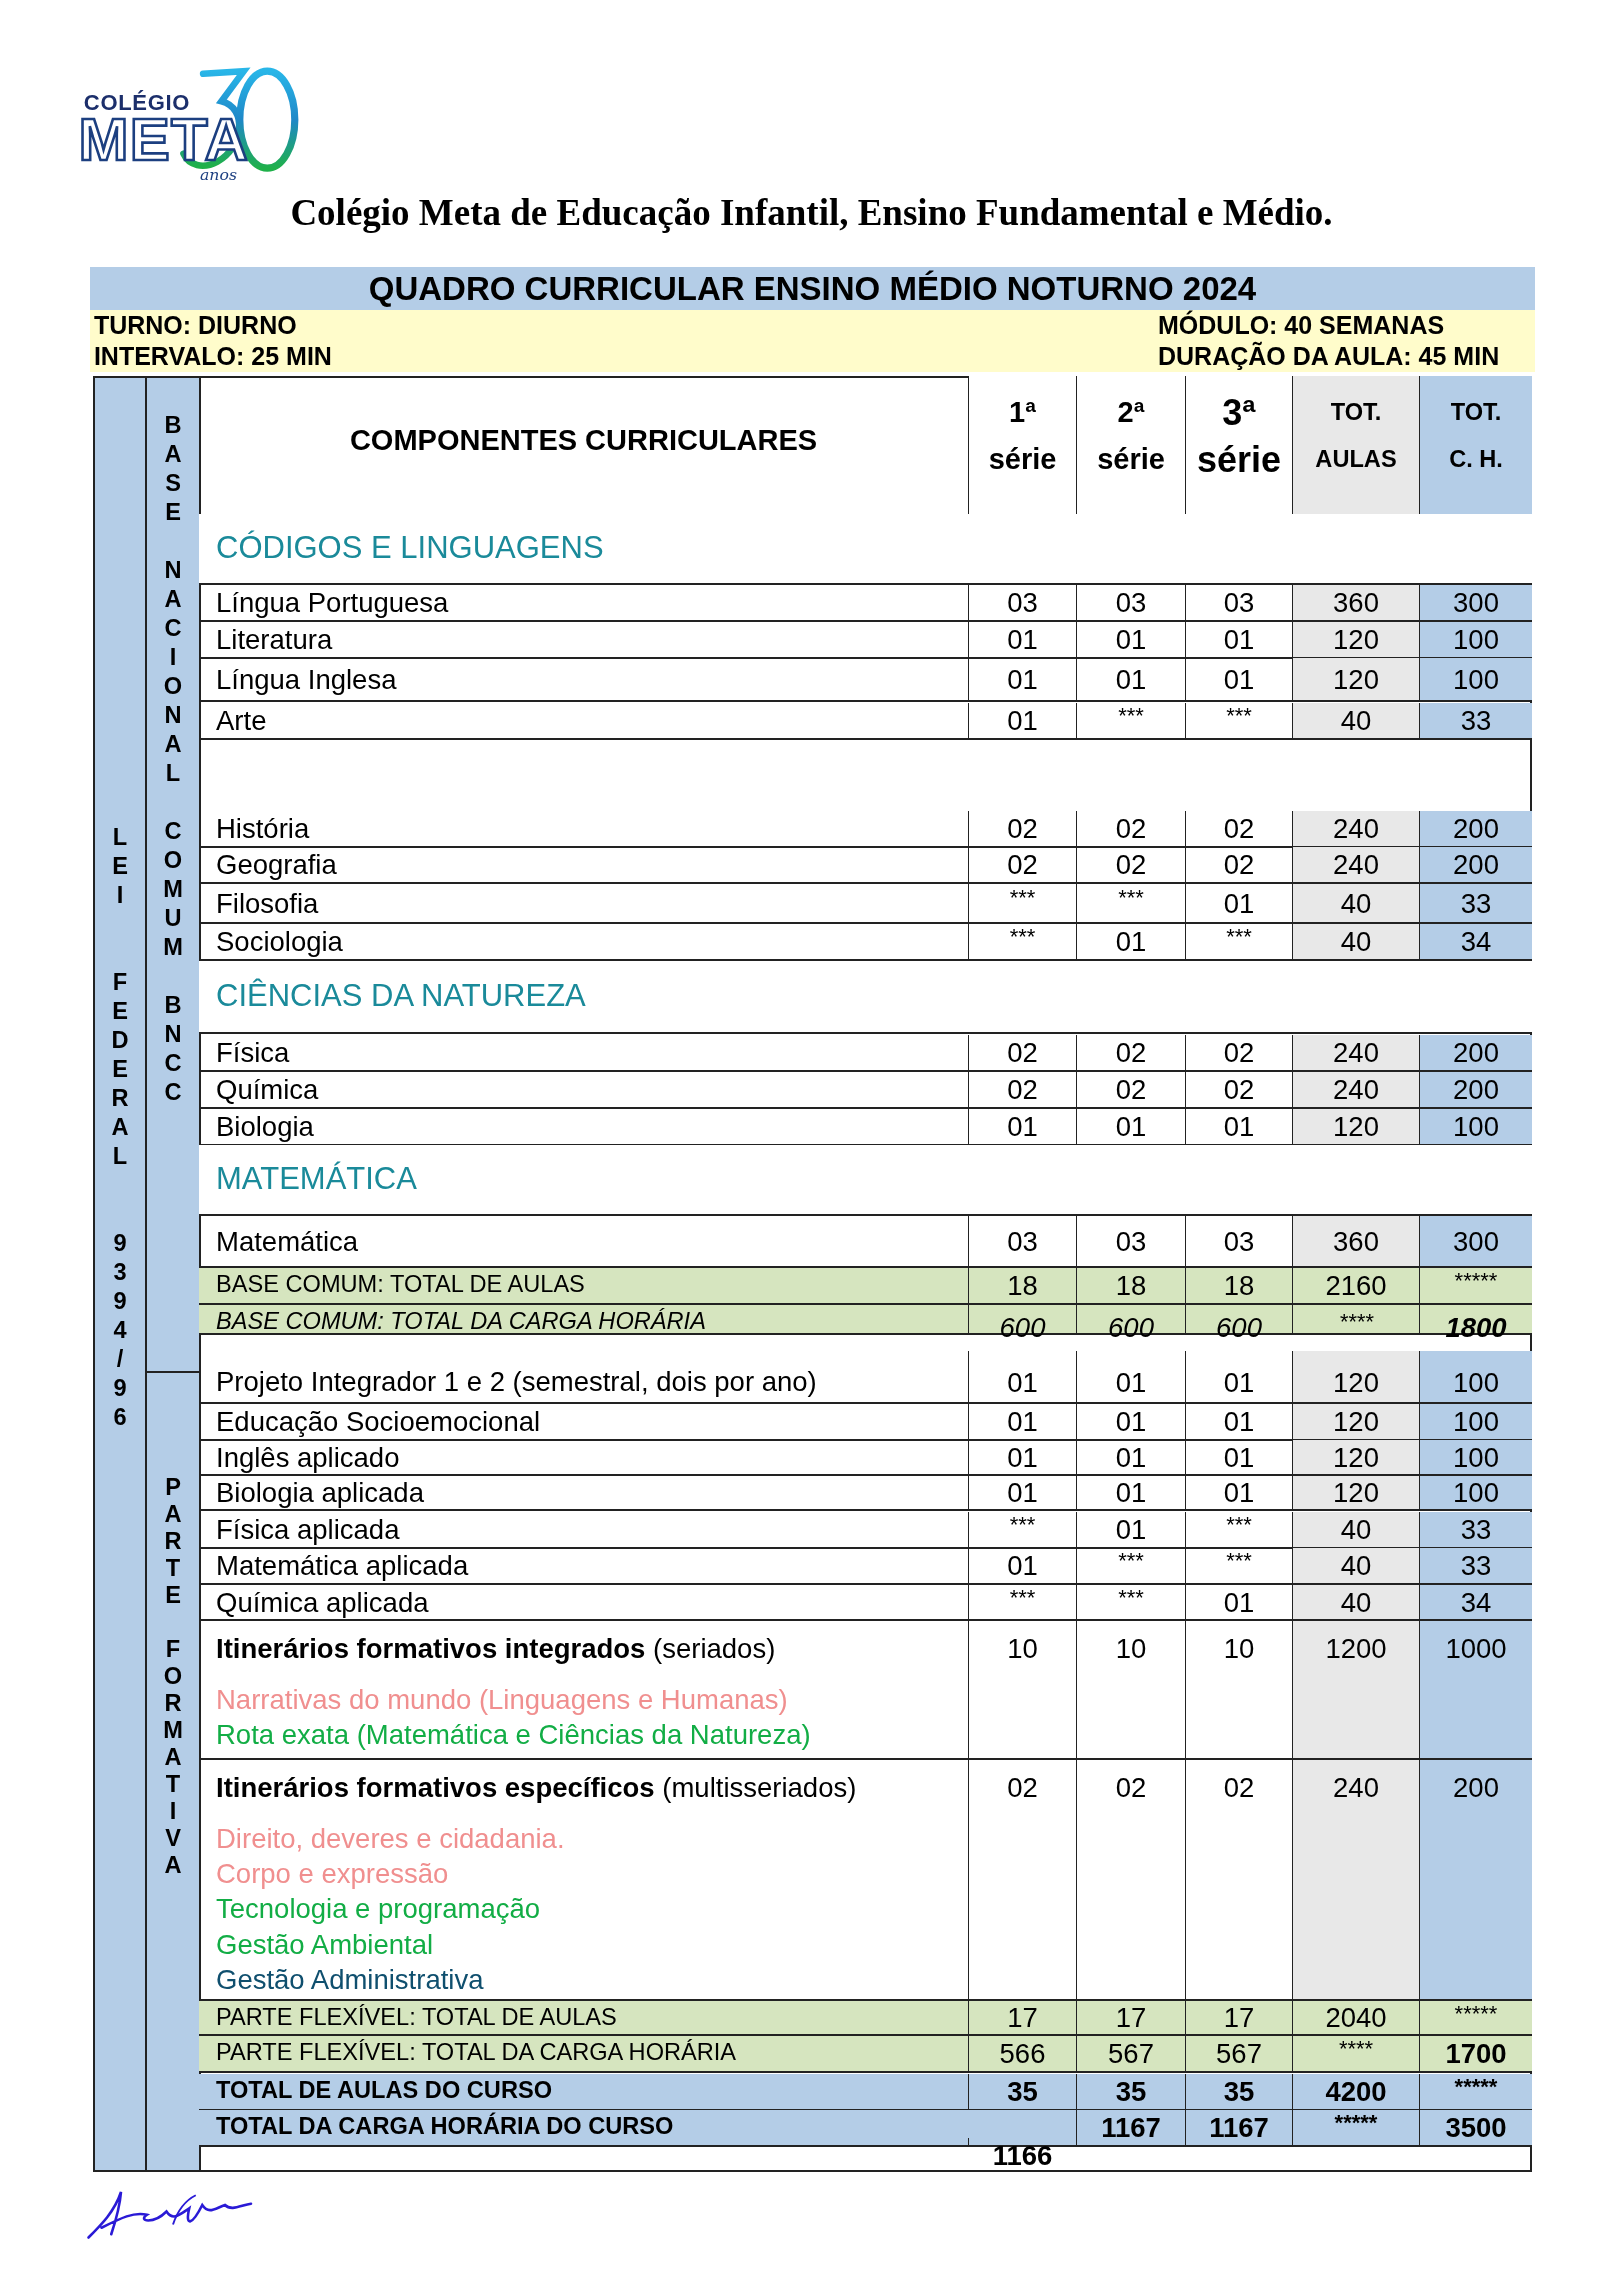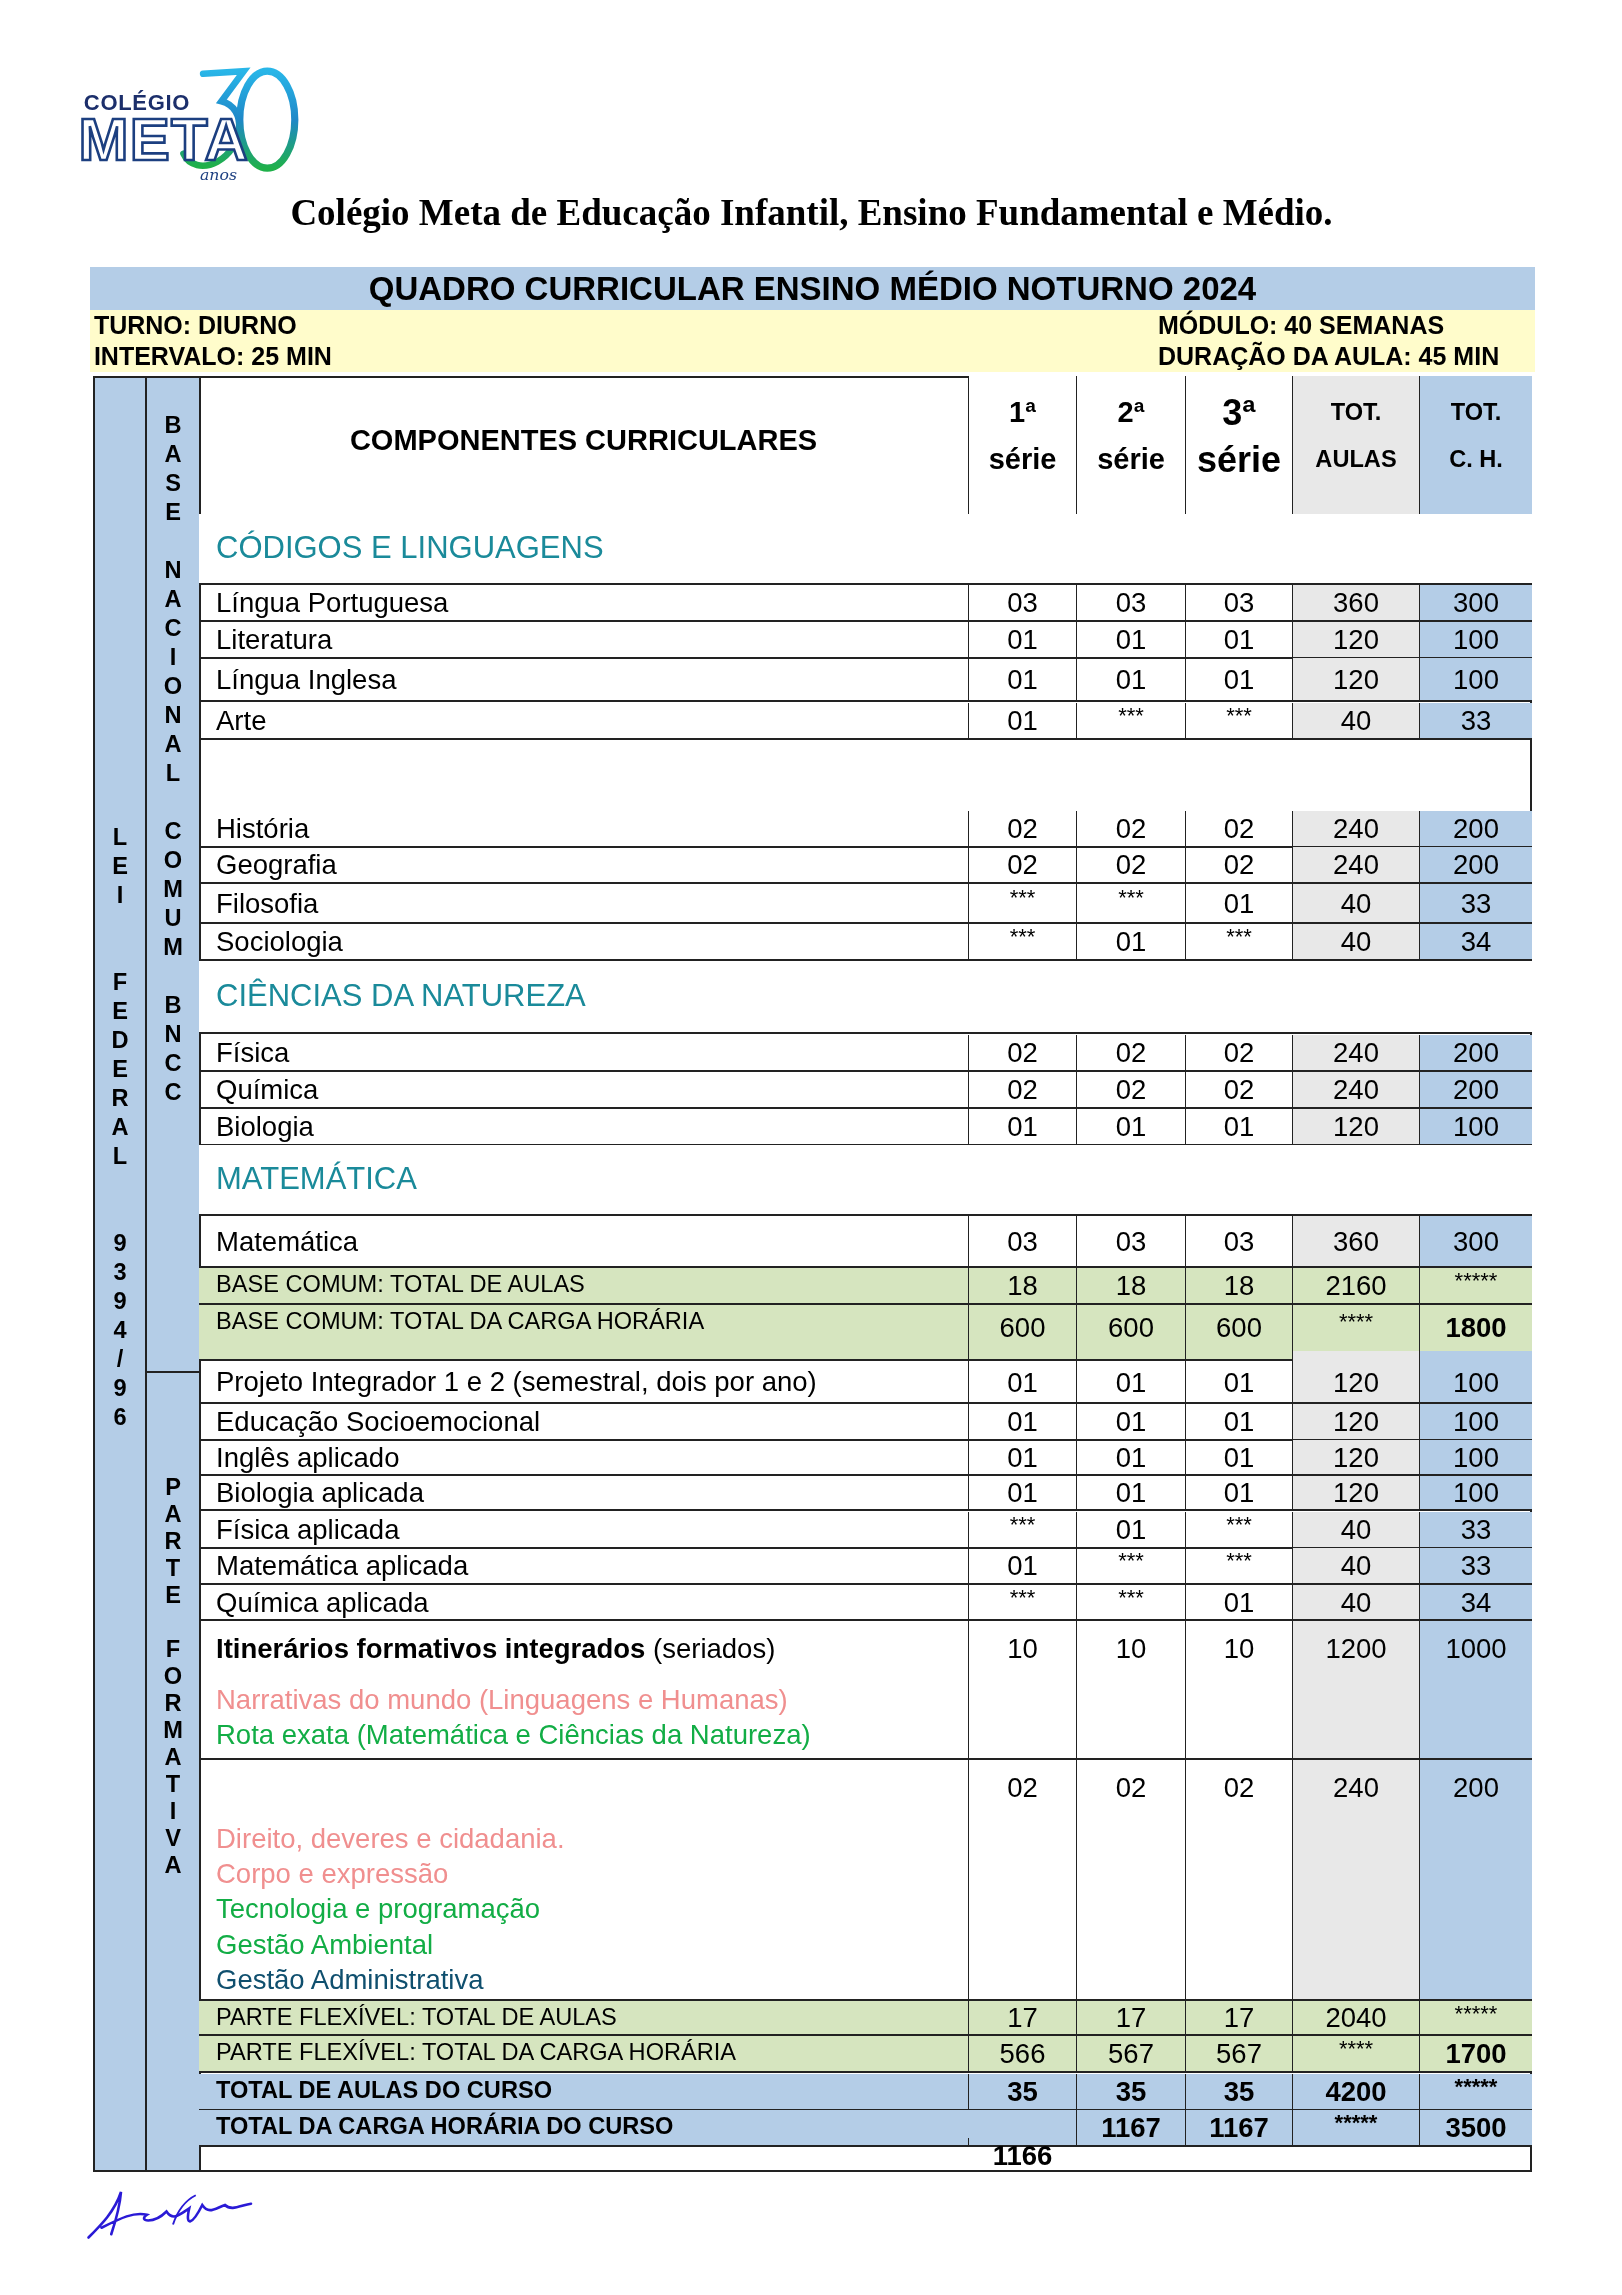--- a/index.html
+++ b/index.html
@@ -409,21 +409,21 @@
       <div class="cell c3" style="padding-top: 2px;">
         <div>18</div>
       </div>
       <div class="cell c4" style="padding-top: 2px;">
         <div>2160</div>
       </div>
       <div class="cell c5">
         <div class="star">*****</div>
       </div>
     </div>
-    <div class="row green-row" style="top: 949px; height: 56px; left: 106px; width: 1333px;">
+    <div class="row green-row" style="top: 949px; height: 30px; left: 106px; width: 1333px; font-style: italic;">
       <div class="lbl small" style="top: 2.6px;">BASE COMUM: TOTAL DA CARGA HORÁRIA</div>
       <div class="cell c1" style="padding-top: 6.5px;">
         <div>600</div>
       </div>
       <div class="cell c2" style="padding-top: 6.5px;">
         <div>600</div>
       </div>
       <div class="cell c3" style="padding-top: 6.5px;">
         <div>600</div>
       </div>
@@ -574,20 +574,21 @@
         <div>10</div>
       </div>
       <div class="cell c4" style="padding-top: 11.8px;">
         <div>1200</div>
       </div>
       <div class="cell c5" style="padding-top: 11.8px;">
         <div>1000</div>
       </div>
     </div>
     <div class="row" style="top: 1404px; height: 241px; left: 106px; width: 1333px;">
+      <div class="lbl" style="top: 11.8px;"><span style="font-weight: bold;">Itinerários formativos específicos</span><span> (multisseriados)</span></div>
       <div class="lbl pink" style="top: 63px;">Direito, deveres e cidadania.</div>
       <div class="lbl pink" style="top: 98px;">Corpo e expressão</div>
       <div class="lbl grn" style="top: 133px;">Tecnologia e programação</div>
       <div class="lbl grn" style="top: 169px;">Gestão Ambiental</div>
       <div class="lbl navy" style="top: 204px;">Gestão Administrativa</div>
       <div class="cell c1" style="padding-top: 11.8px;">
         <div>02</div>
       </div>
       <div class="cell c2" style="padding-top: 11.8px;">
         <div>02</div>

